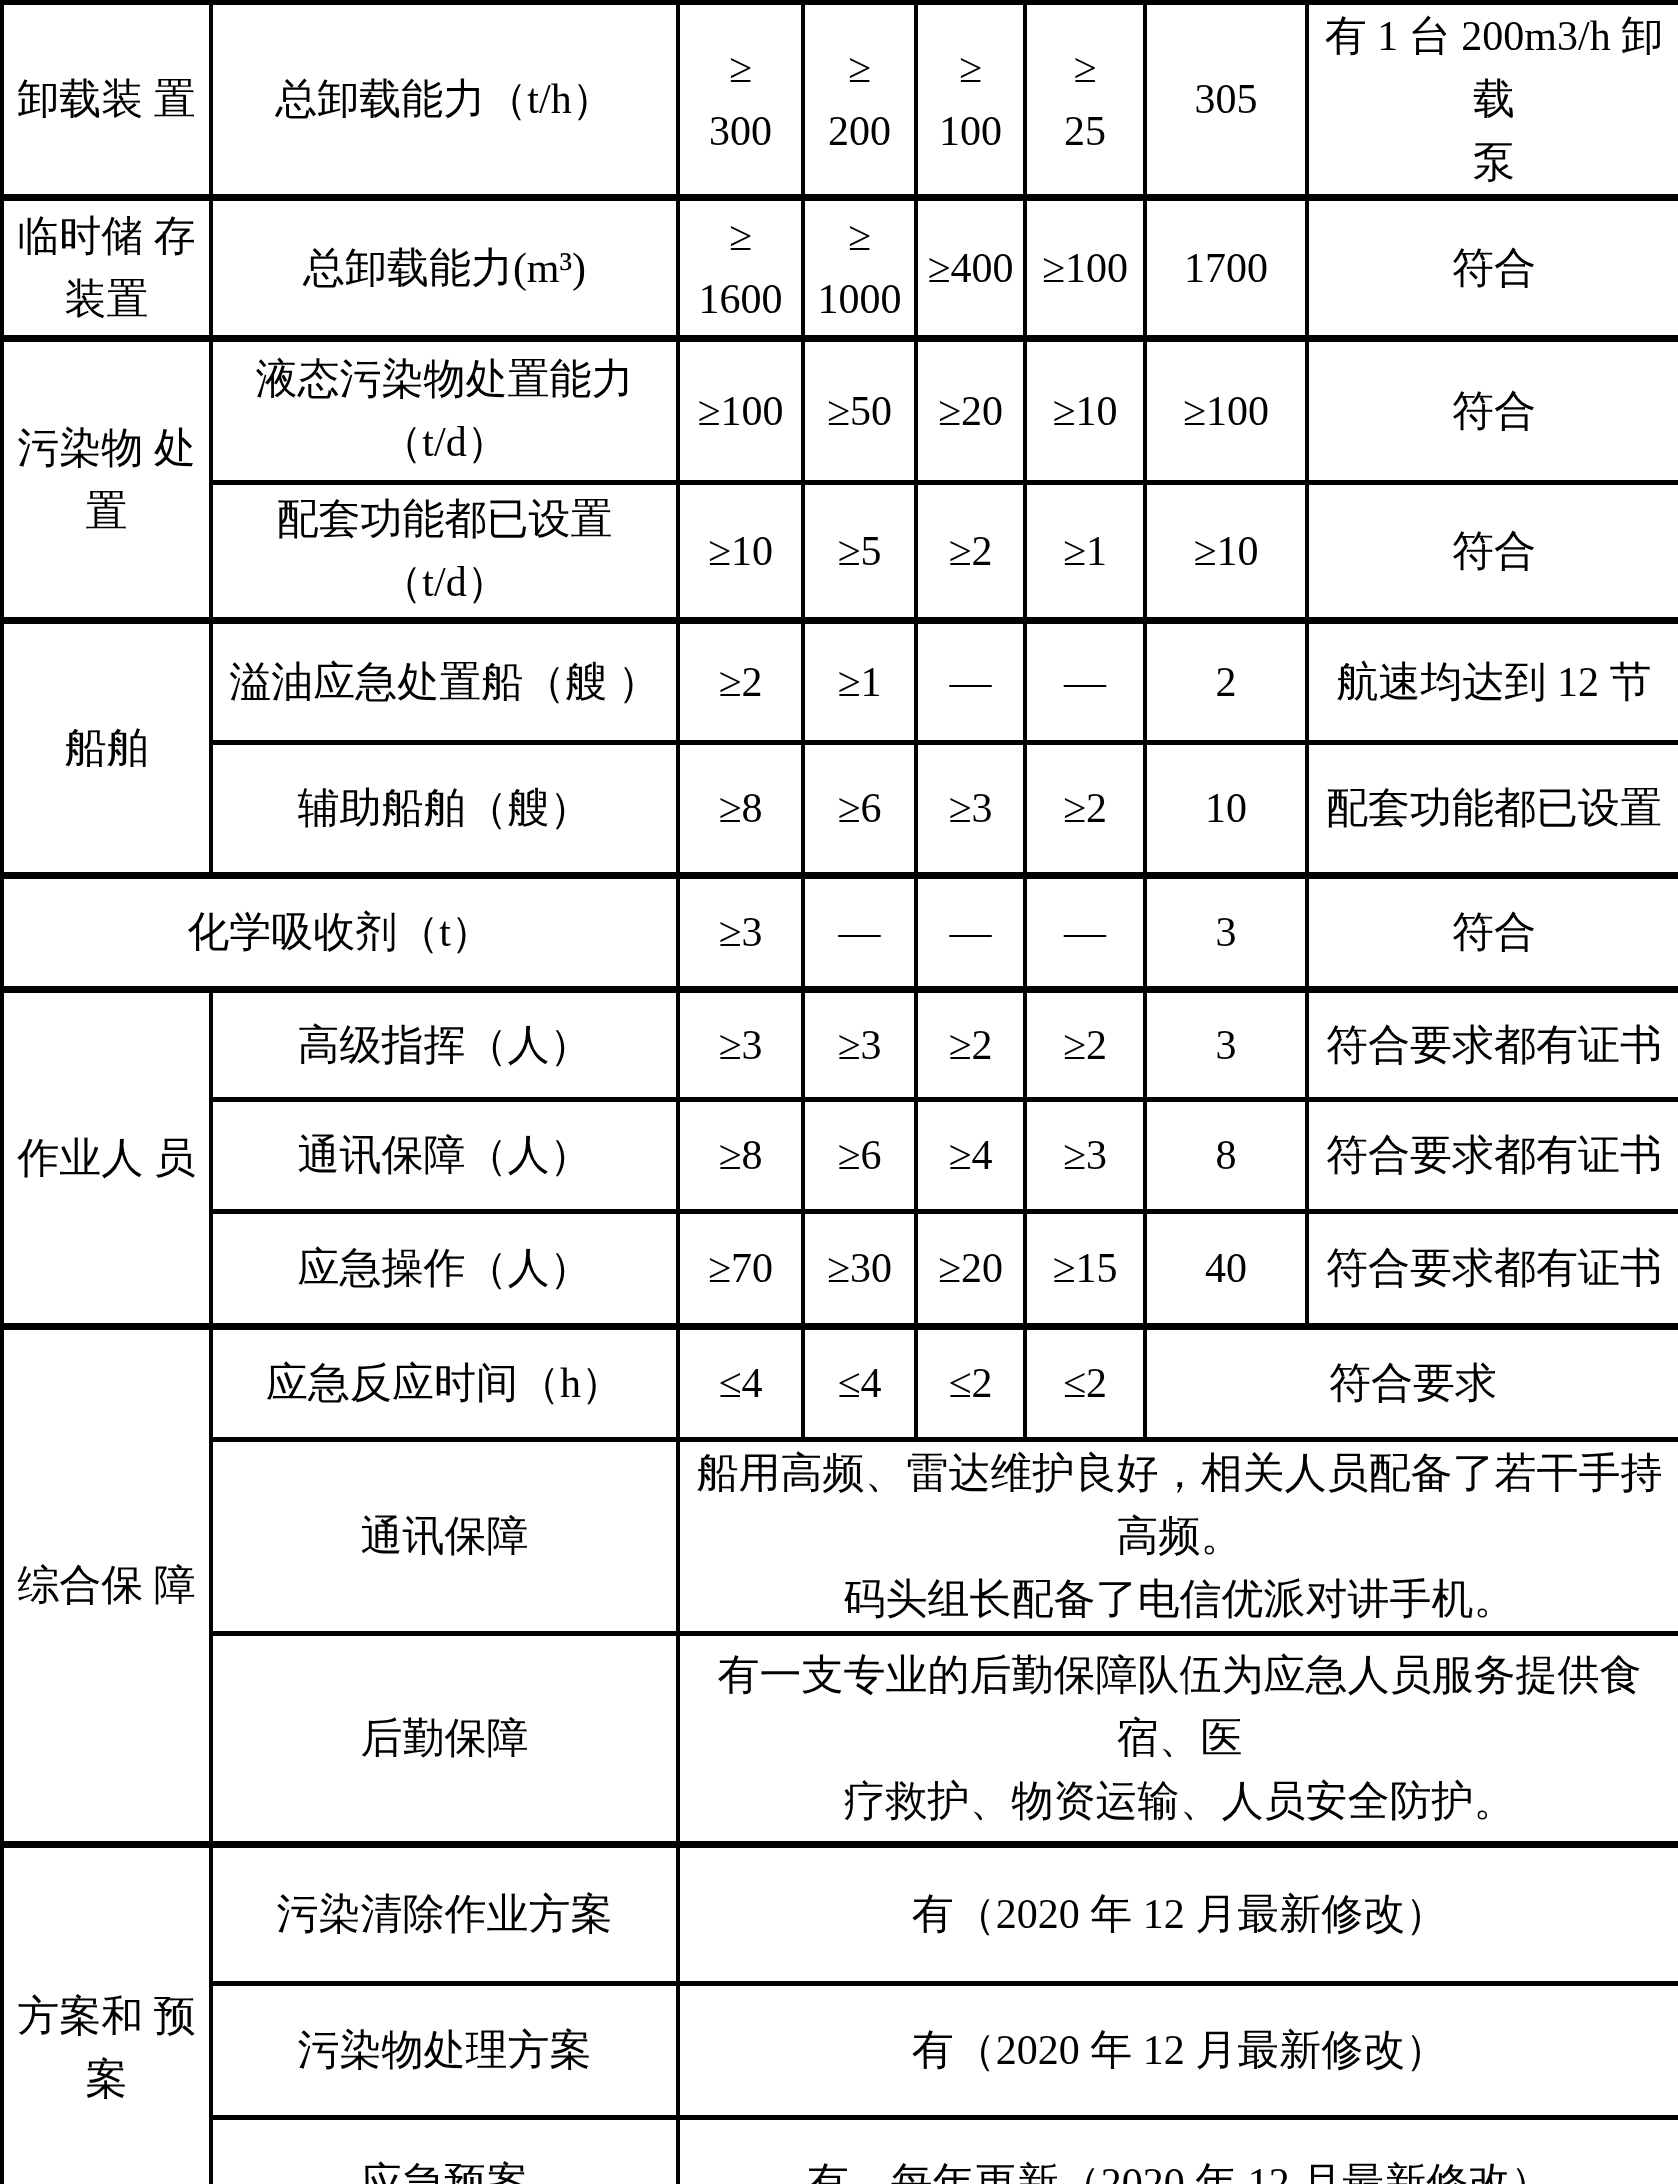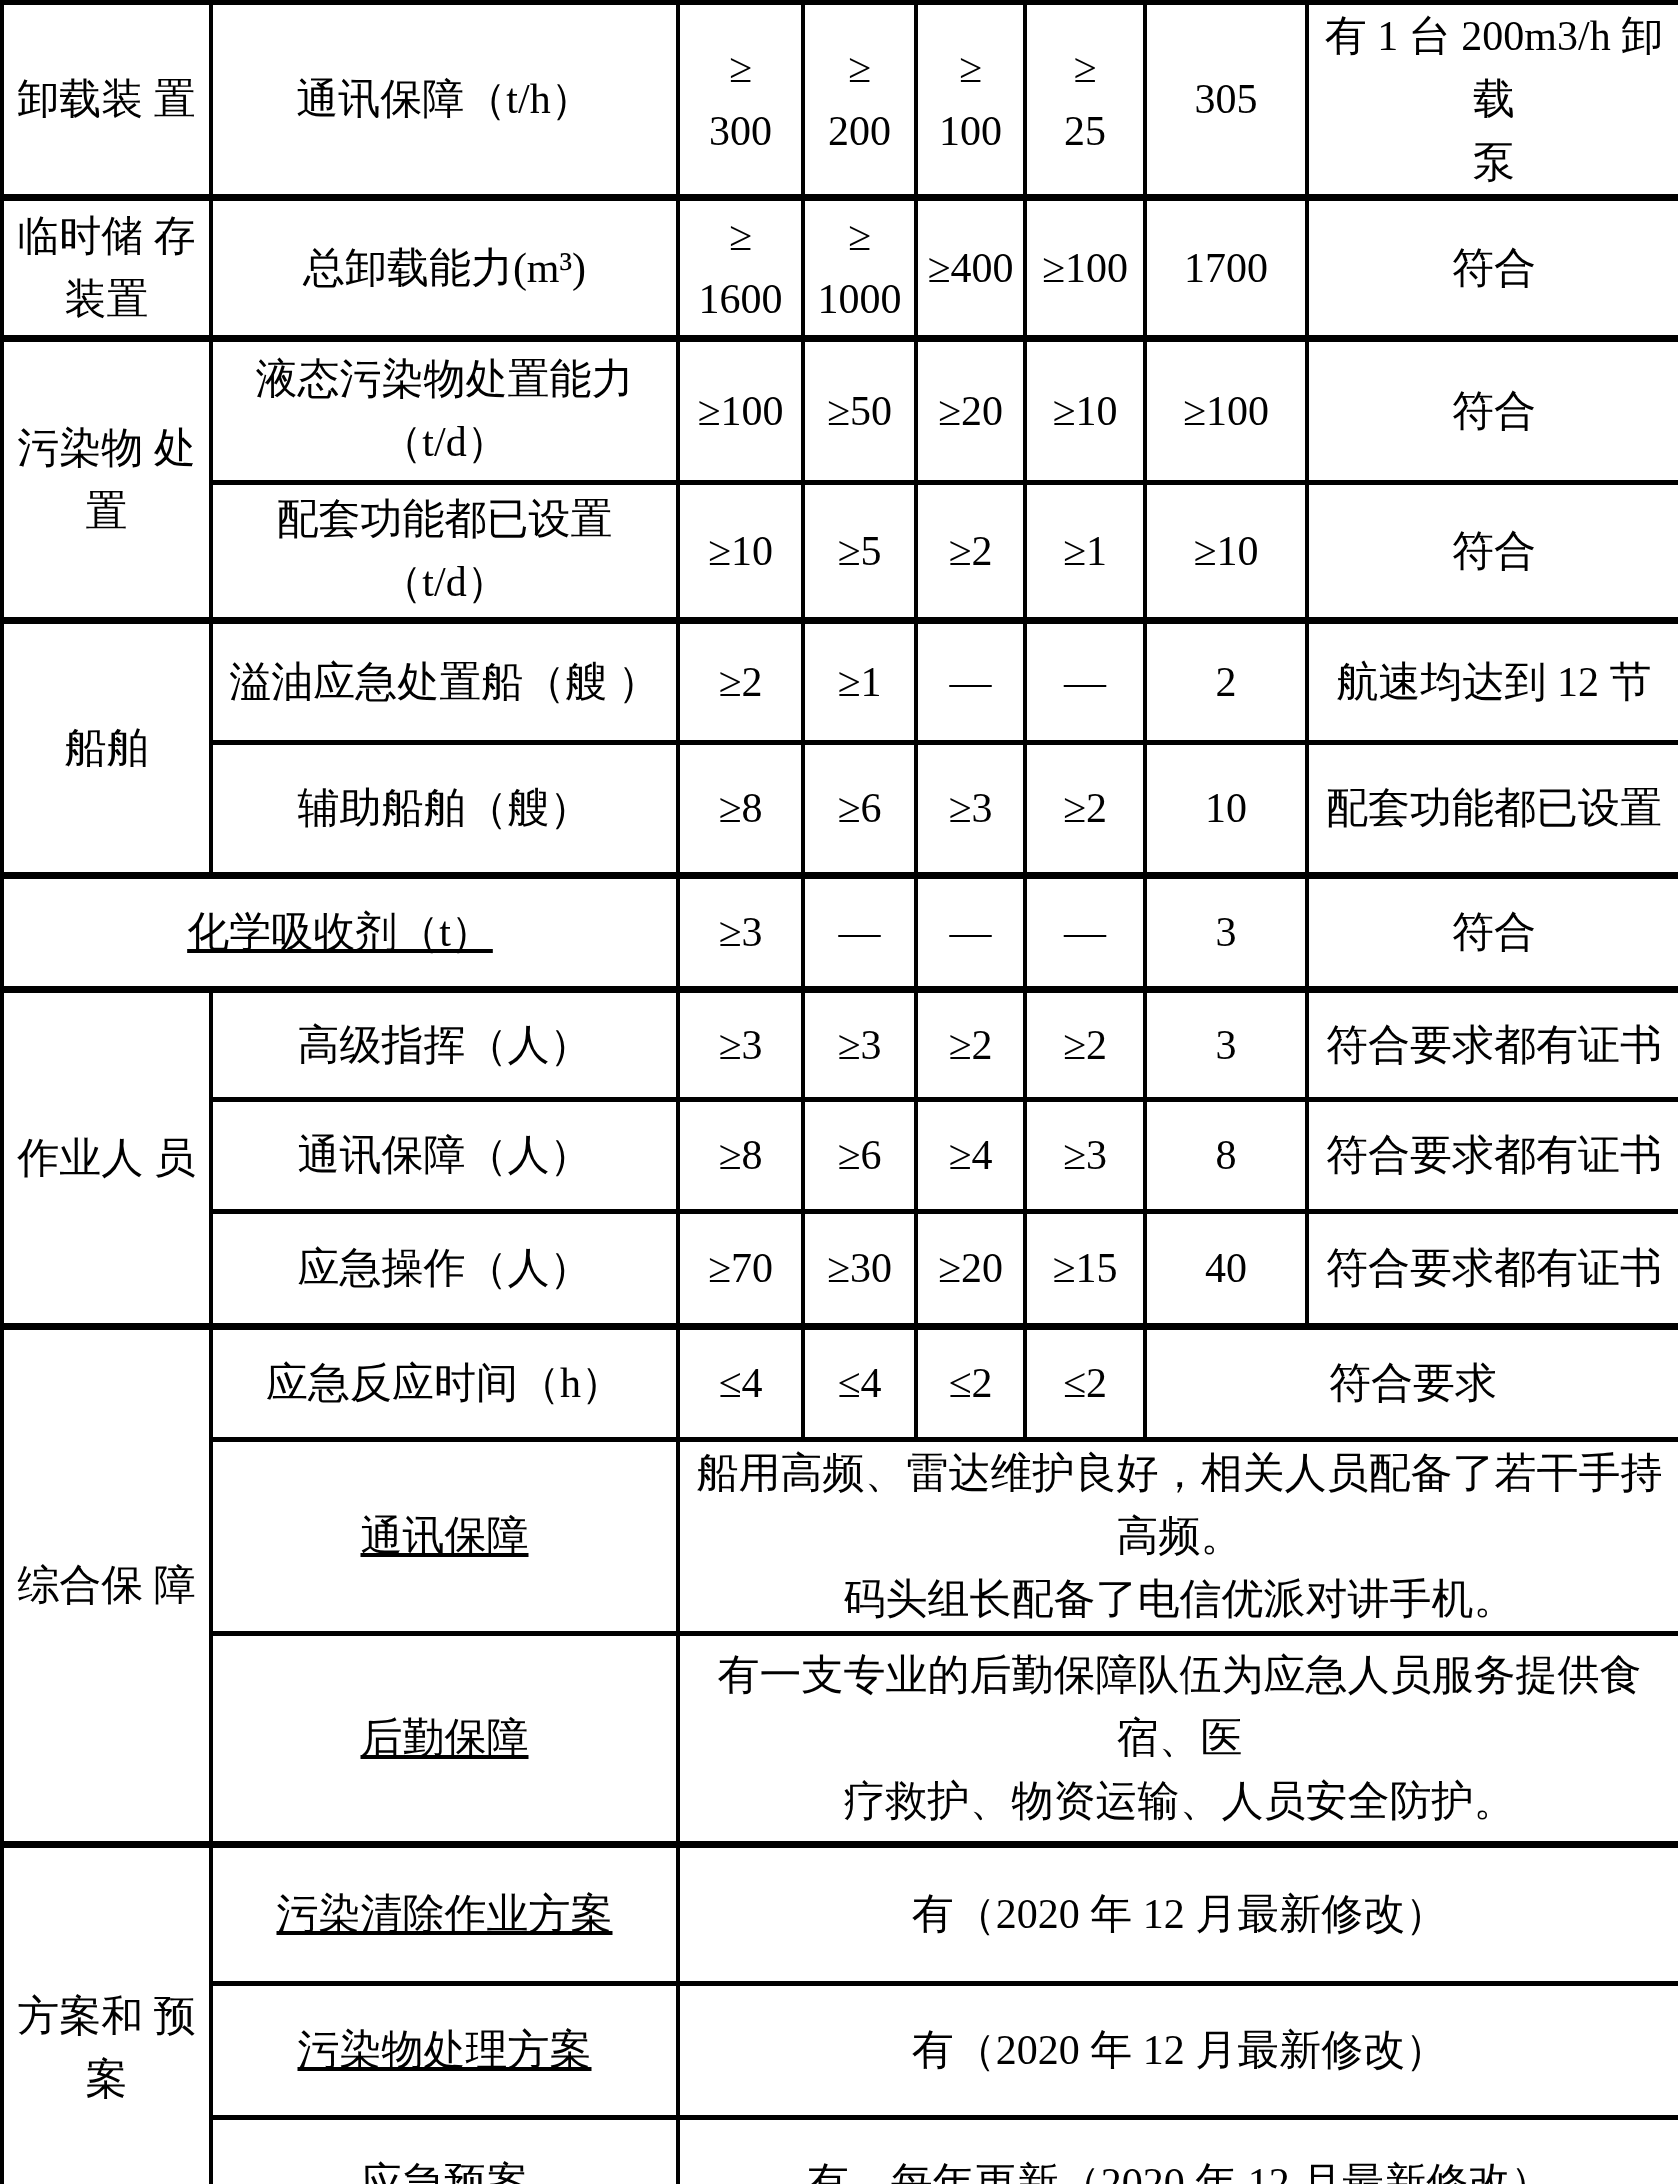--- a/index.html
+++ b/index.html
@@ -20,21 +20,21 @@
     padding:0 3.7px;
   }
   tr.gs td{border-top-width:7.4px;}
   td.cat{font-size:42px;line-height:1.45;font-family:Liberation Serif, serif;}
   td.vbottom{vertical-align:bottom;padding-bottom:5.6px;}
   td.vtop{vertical-align:top;padding-top:3.7px;}
   td.item-left{
     text-align:left;font-size:38px;white-space:nowrap;
     padding-left:5.6px;overflow:hidden;
   }
-  td.item-center{font-size:42px;text-decoration:underline;}
+  td.item-center{font-size:42px;}
   td.val{font-size:42px;line-height:1.5;}
   td.remark{font-size:41px;}
   td.remark-left{text-align:left;padding-left:5.6px;}
   td.para{
     text-align:left;font-size:38px;line-height:2.15;
     padding-left:7.4px;padding-right:7.4px;
   }
   td.content-left{text-align:left;font-size:41px;padding-left:7.4px;}
 </style>
 </head>
@@ -49,21 +49,21 @@
         <col style="width:113px">
       <col style="width:109px">
         <col style="width:120px">
         <col style="width:162px">
         <col style="width:374px">
     </colgroup>
     <tbody>
 
       <tr style="height:144px">
         <td class="cat vbottom">卸载装 置</td>
-        <td class="item-left">通讯保障（t/h）</td>
+        <td class="item-left">总卸载能力（t/h）</td>
         <td class="val">≥
 300</td>
         <td class="val">≥
 200</td>
         <td class="val">≥
 100</td>
         <td class="val">≥
 25</td>
         <td class="val">305</td>
         <td class="remark remark-left">有 1 台 200m3/h 卸载

